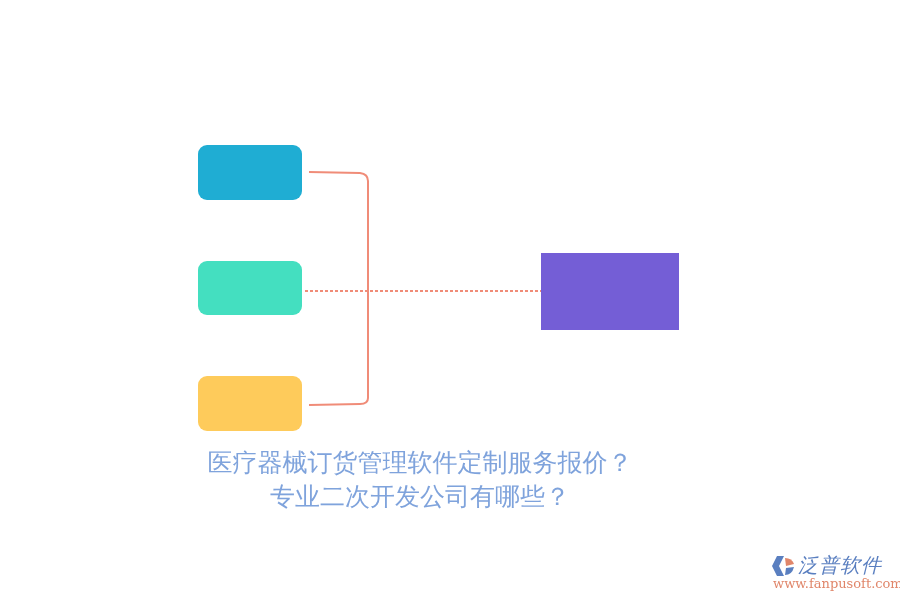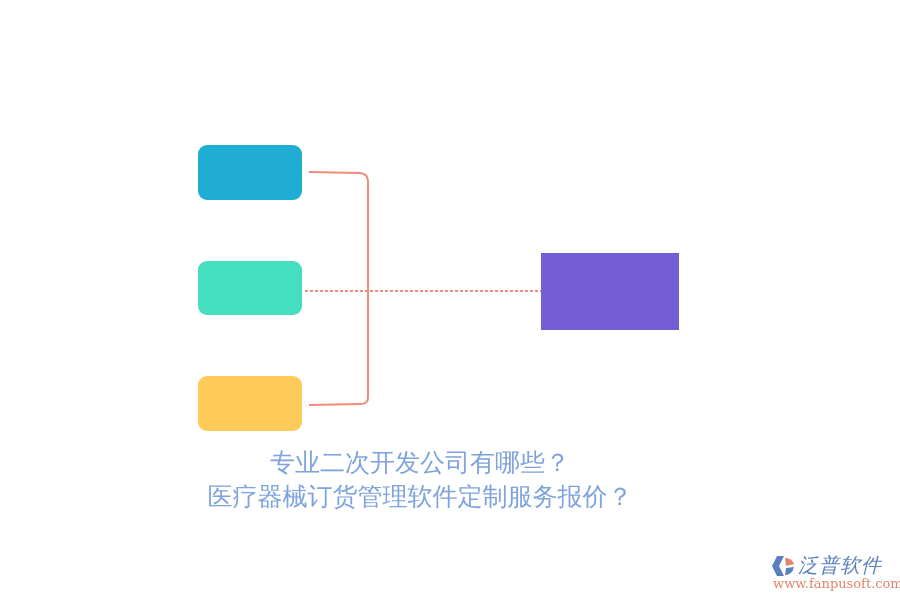--- a/index.html
+++ b/index.html
@@ -25,22 +25,22 @@
   <div class="node node-bot" style="background: rgb(254, 203, 91);"></div>
   <div class="node-target" style="background: rgb(116, 94, 214);"></div>
 
   <svg class="connectors" viewBox="0 0 900 600">
     <path d="M309 172 L360 173 Q368 174 368 181 L368 398 Q368 404 360 404 L309 405" fill="none" stroke-width="2" stroke="#F08C78"></path>
     <line x1="305" y1="291" x2="541" y2="291" stroke-width="2" stroke-dasharray="3,2" stroke="#F08C78"></line>
   </svg>
 </div>
 
 <div class="caption" style="color: rgb(127, 163, 220);">
+  <div>医疗器械订货管理软件定制服务报价？</div>
   <div>专业二次开发公司有哪些？</div>
-  <div>医疗器械订货管理软件定制服务报价？</div>
 </div>
 
 <div class="logo">
   <svg class="logo-icon" viewBox="0 0 26 22">
     <path d="M7 1 L14 1 L9 11 L14 21 L7 21 L2 11 Z" fill="#5A7FC0"></path>
     <path d="M15 3 Q22 3 24 9 L16 11 Z" fill="#E0866A"></path>
     <path d="M16 13 L24 12 Q22 20 15 20 Z" fill="#5A7FC0"></path>
   </svg>
   <span class="logo-name" style="color: rgb(90, 127, 192);">泛普软件</span>
   <span class="logo-url" style="color: rgb(224, 134, 106);">www.fanpusoft.com</span>

